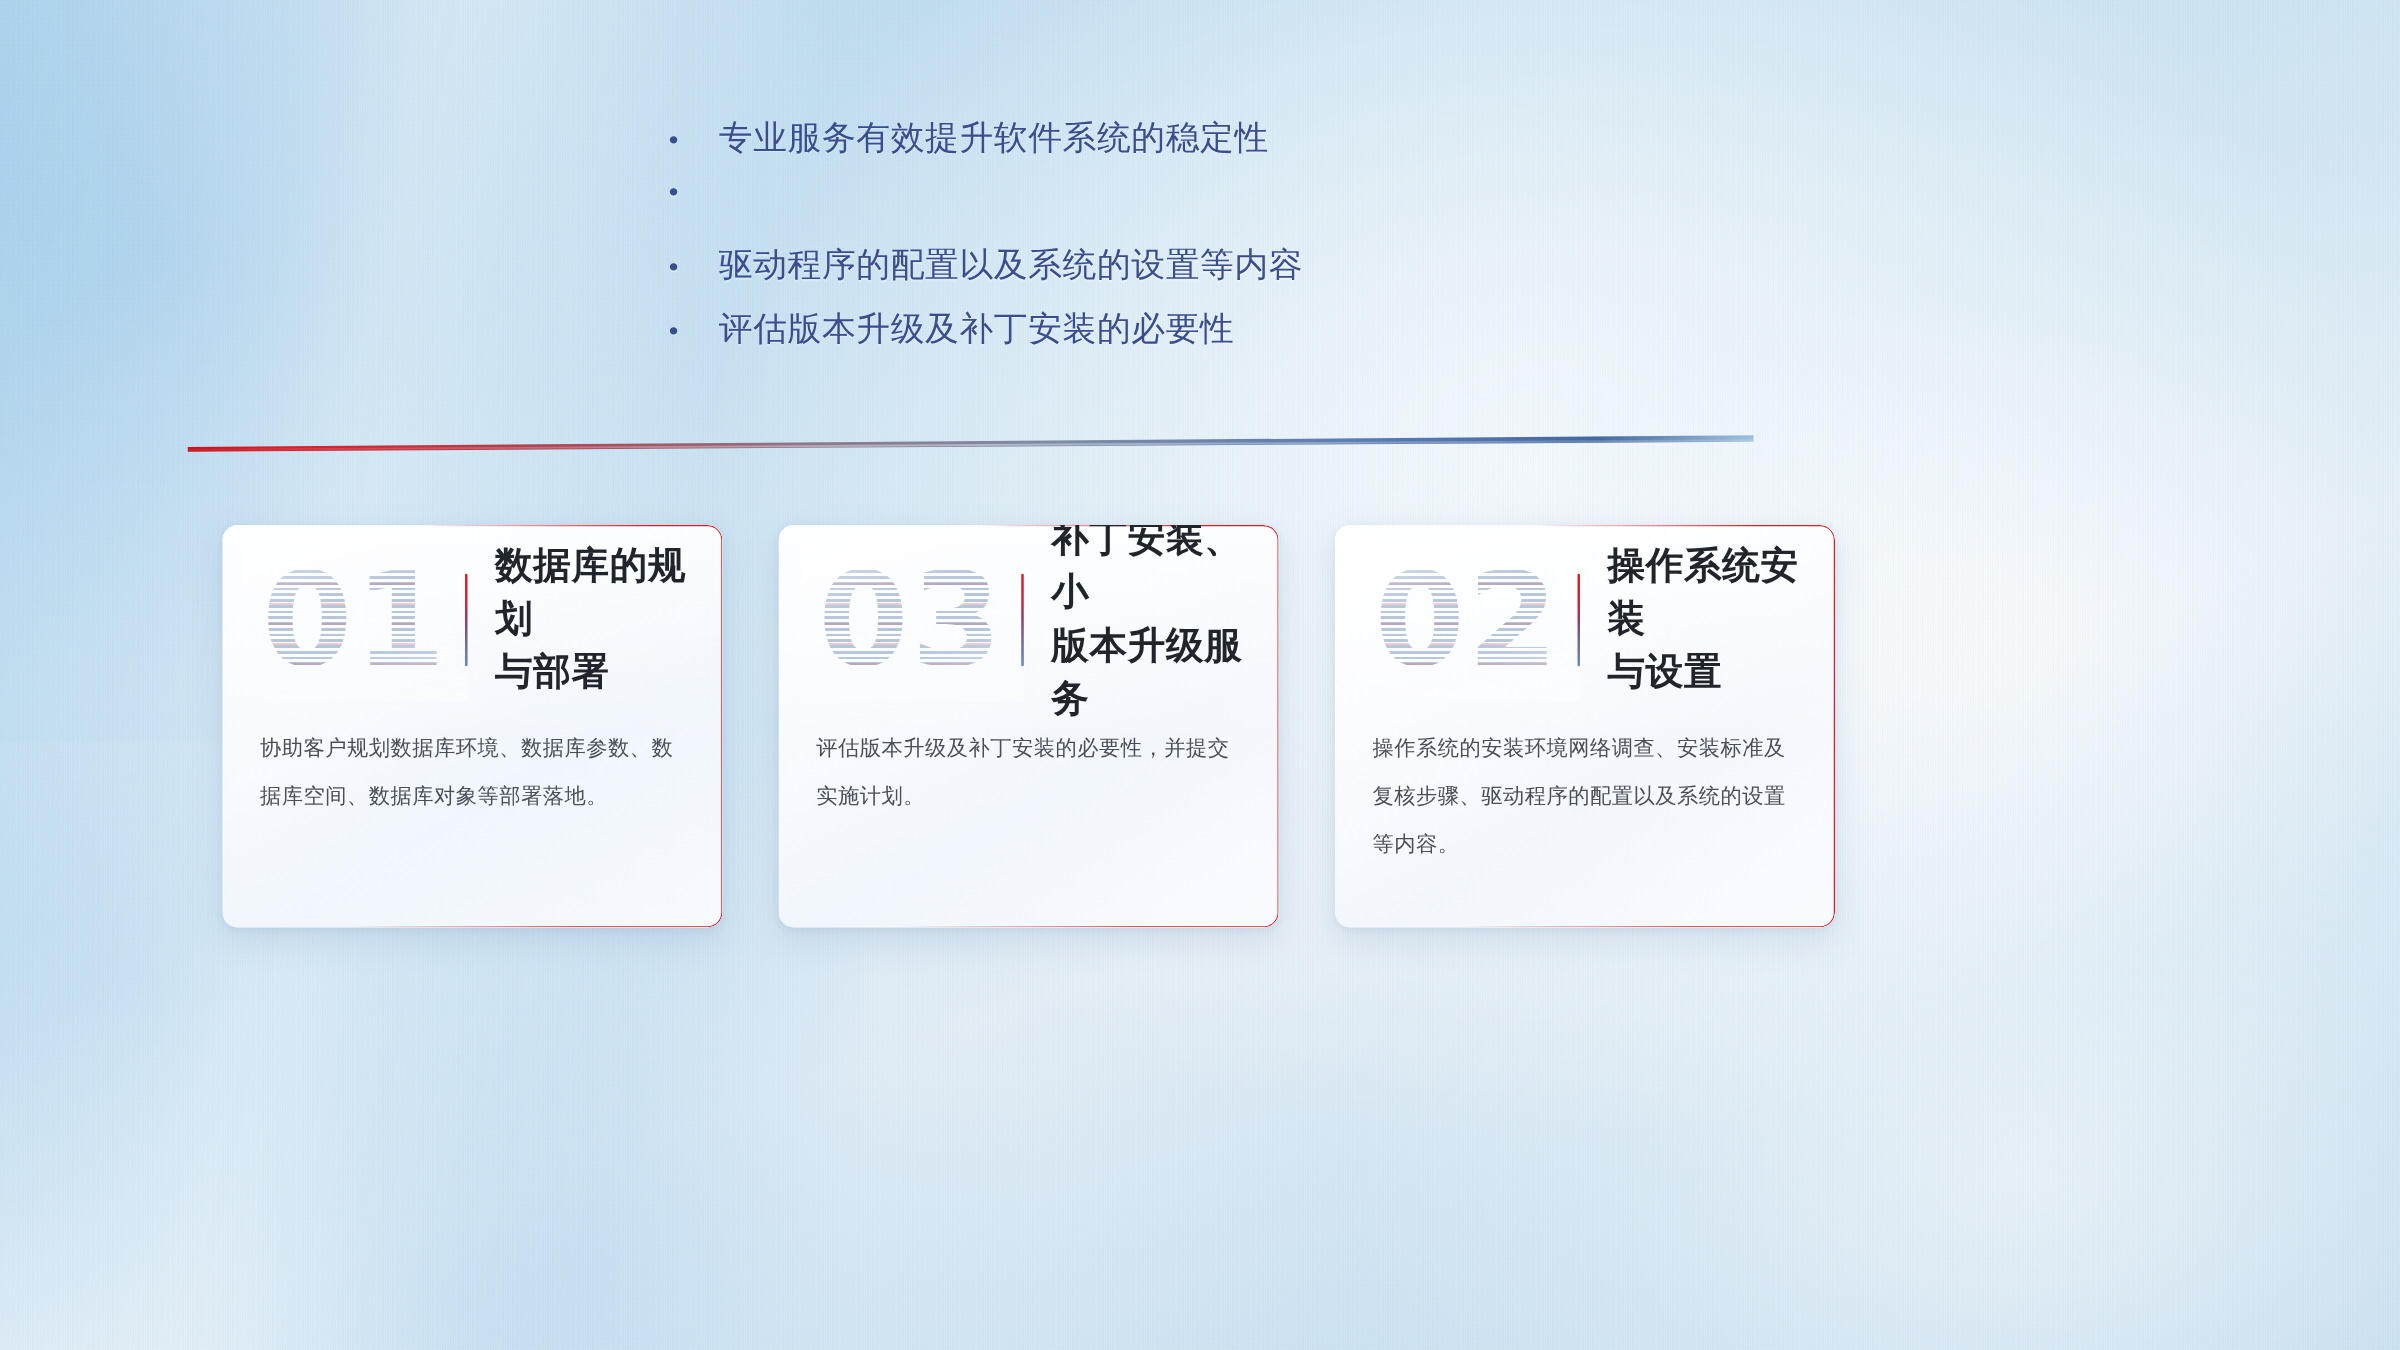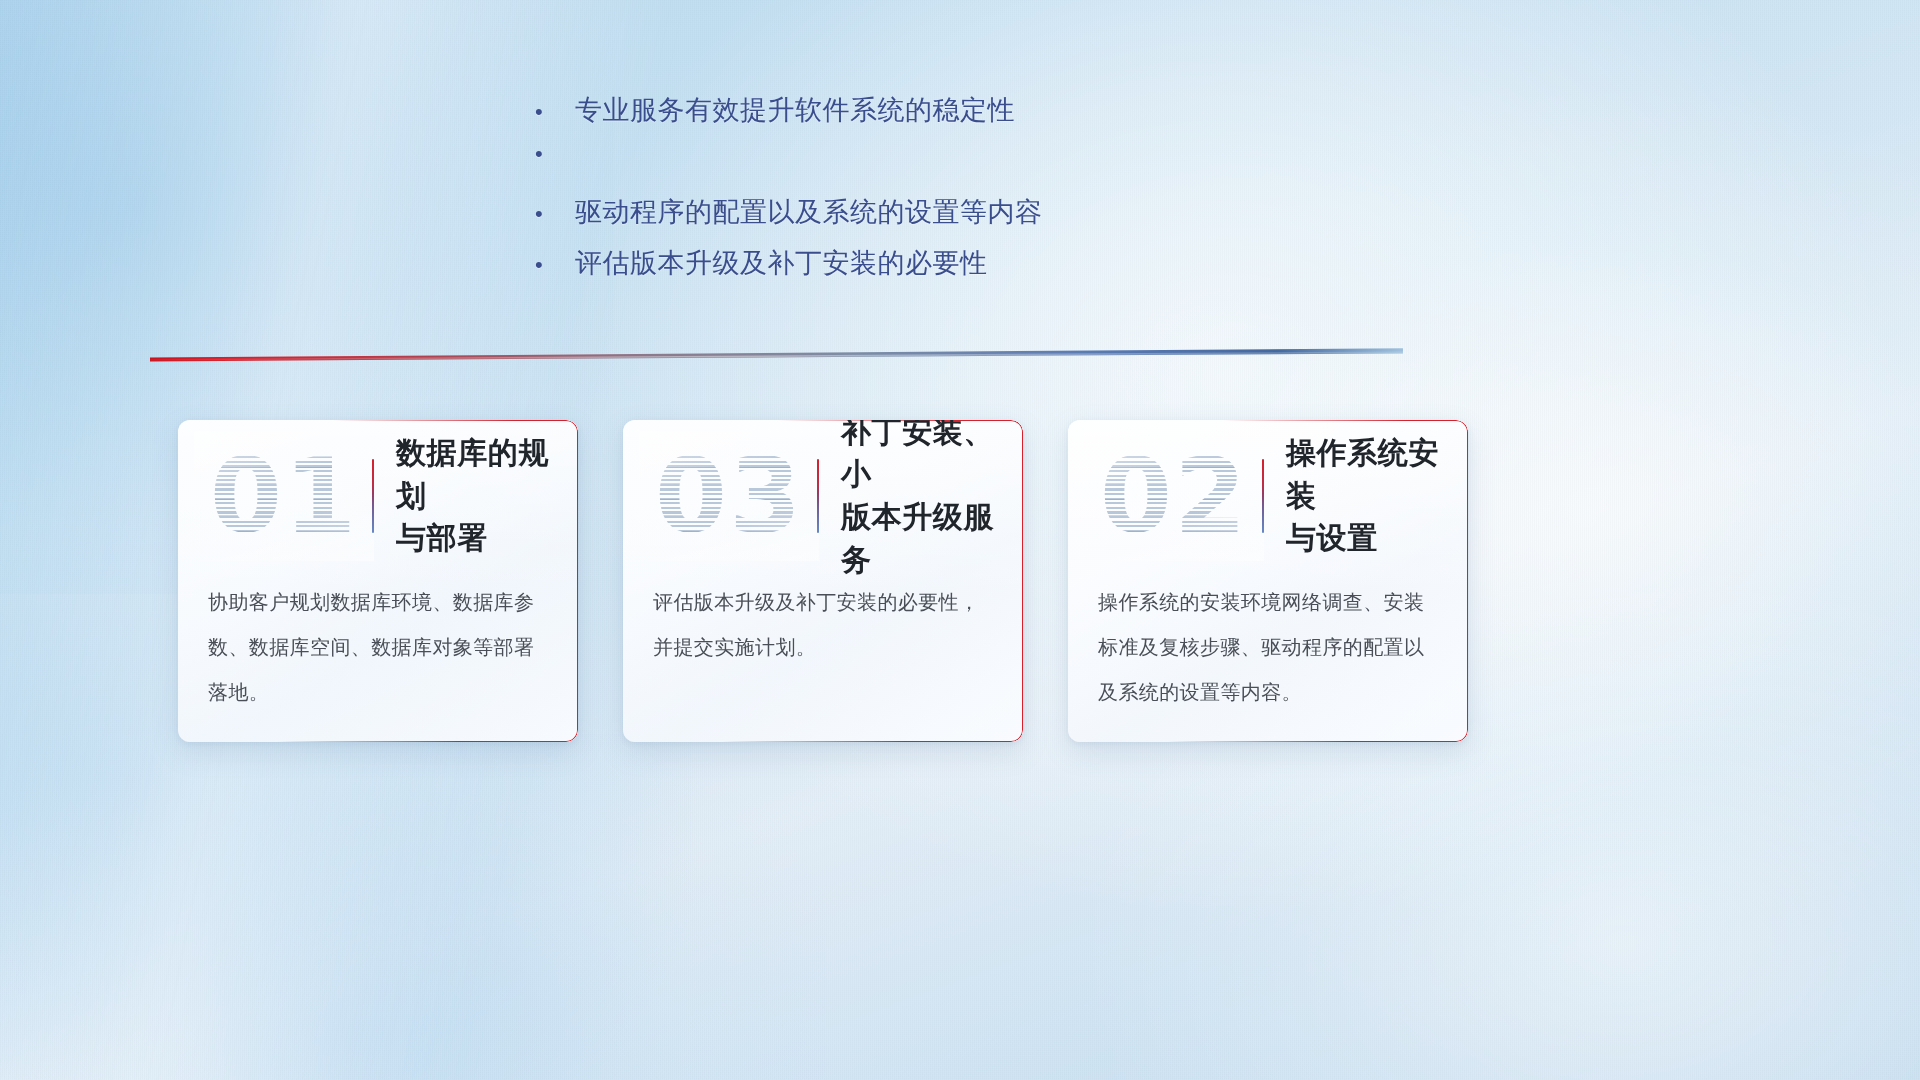--- a/index.html
+++ b/index.html
@@ -162,21 +162,21 @@
     font-size:30px;
     font-weight:700;
     color:#20242b;
     line-height:1.42;
     letter-spacing:.6px;
     padding-right:14px;
   }
   .card-body {
     position:relative;
     padding:8px 30px 0 30px;
-    font-size:20px;
+    font-size:17px;
     line-height:2.25;
     color:#4a4f57;
     letter-spacing:.4px;
   }
 </style>
 </head>
 <body>
 
 <div id="backdrop">
   <div class="bg-base"></div>

